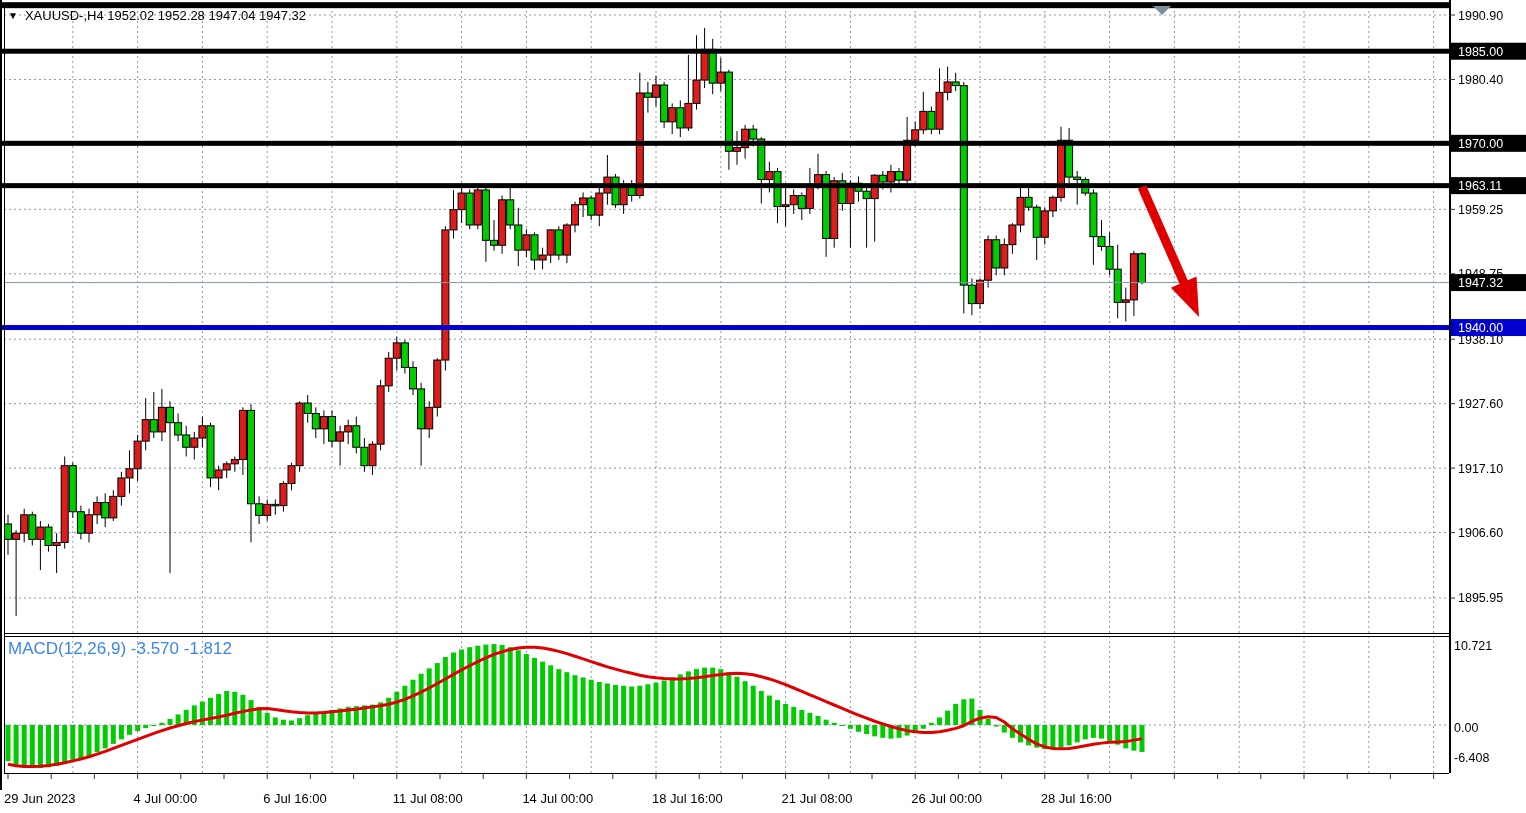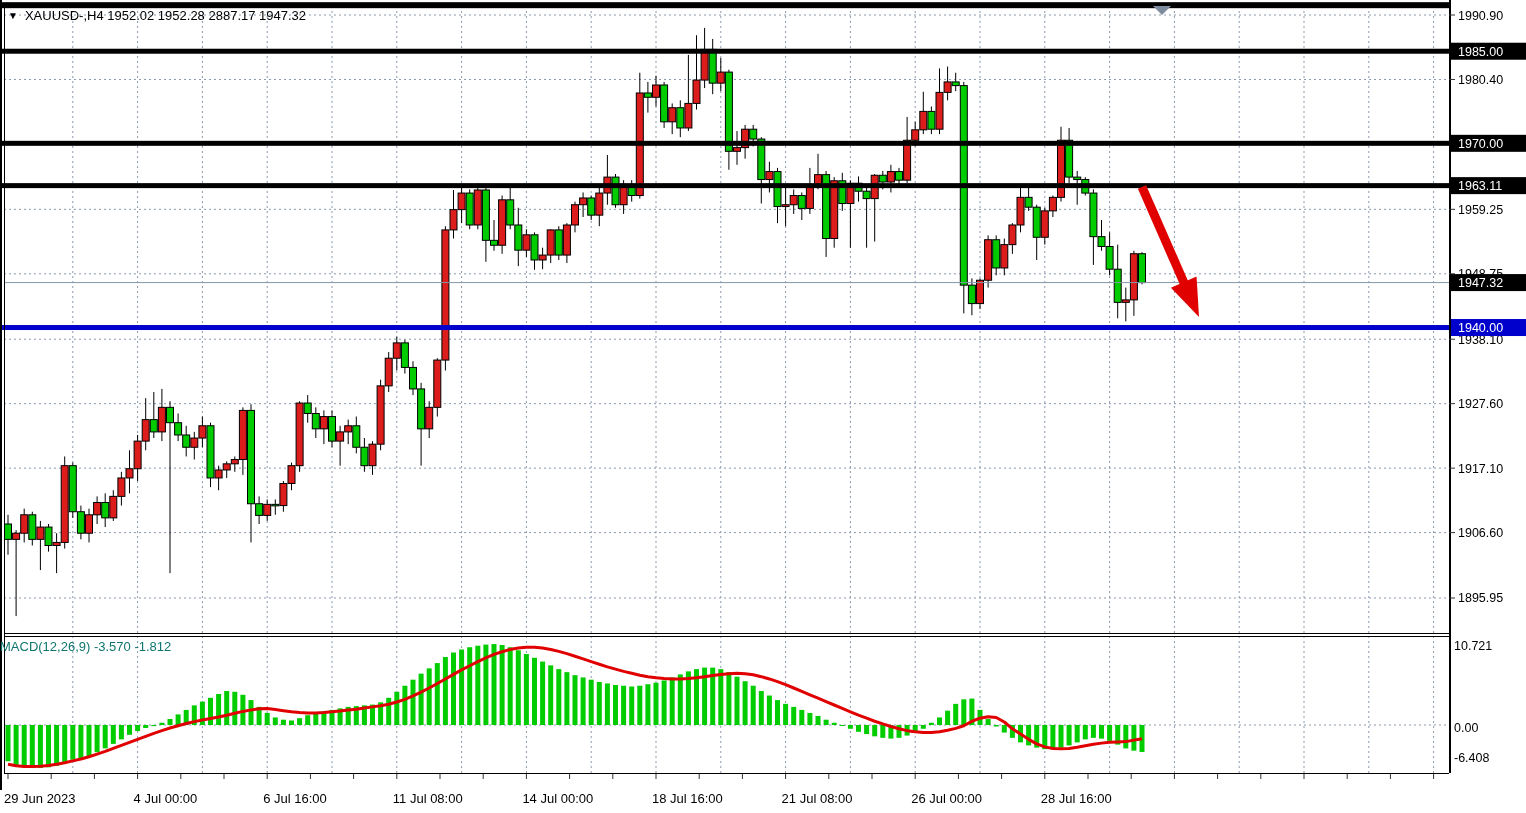--- a/index.html
+++ b/index.html
@@ -1,21 +1,21 @@
 <!DOCTYPE html>
 <html><head>
 <meta charset="utf-8">
 <style>
   html,body{margin:0;padding:0;background:#ffffff;}
   .window{position:relative;width:1526px;height:813px;background:#ffffff;overflow:hidden;
           font-family:"Liberation Sans",sans-serif;}
   .title-bar{position:absolute;left:8px;top:8px;display:flex;align-items:center;gap:7px;
              font-size:13px;color:#000;z-index:30;}
   .tri{font-size:10px;color:#000;line-height:1;cursor:pointer;}
-  .macd-label{position:absolute;left:0;top:639px;font-size:13px;color:#0f766e;z-index:30;}
+  .macd-label{position:absolute;left:8px;top:639px;font-size:17px;color:#3b82f6;z-index:30;}
   svg text{font-family:"Liberation Sans",sans-serif;}
 </style>
 </head>
 <body>
 
 <div class="window">
   <svg id="chart" width="1526" height="813" viewBox="0 0 1526 813" style="position:absolute;left:0;top:0;">
       <g stroke="#8a99ad" stroke-width="1" stroke-dasharray="2 3">
         <line x1="72.8" y1="6" x2="72.8" y2="633"></line>
         <line x1="72.8" y1="636" x2="72.8" y2="773"></line>
@@ -595,17 +595,17 @@
         <text x="522.4" y="803">14 Jul 00:00</text>
         <text x="652" y="803">18 Jul 16:00</text>
         <text x="781.5999999999999" y="803">21 Jul 08:00</text>
         <text x="911.1999999999999" y="803">26 Jul 00:00</text>
         <text x="1040.8" y="803">28 Jul 16:00</text>
       </g>
     </svg>
 
   <div class="title-bar">
     <span class="tri">▼</span>
-    <span>XAUUSD-,H4  1952.02 1952.28 2887.17 1947.32</span>
+    <span>XAUUSD-,H4  1952.02 1952.28 1947.04 1947.32</span>
   </div>
 
   <div class="macd-label">MACD(12,26,9) -3.570 -1.812</div>
 </div>
 
 </body></html>

